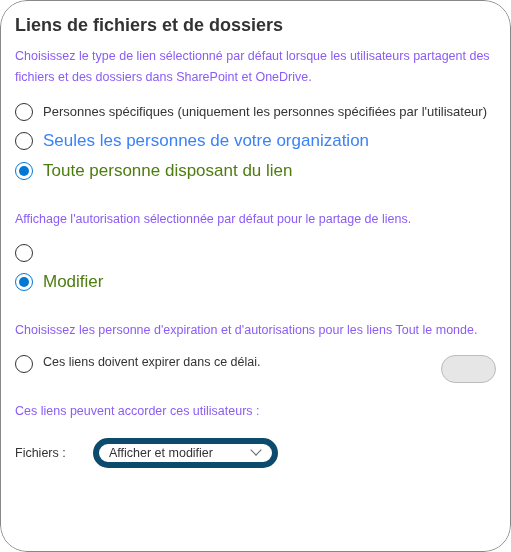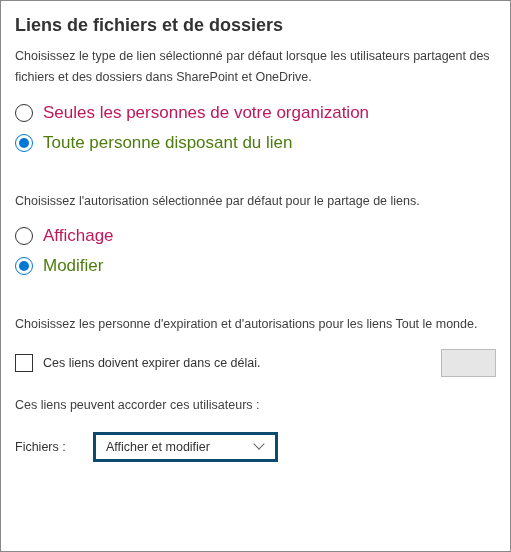--- a/index.html
+++ b/index.html
@@ -1,15 +1,15 @@
 <!DOCTYPE html>
 <html><head>
 <meta charset="utf-8">
 <style>
-  * { box-sizing: border-box; }
+  * { box-sizing: border-box; border-radius: 27px; }
   body {
     margin: 0;
     padding: 0;
     font-family: "Segoe UI", Arial, sans-serif;
     background: #fff;
     color: #333;
     width: 511px;
     height: 552px;
     overflow: hidden;
   }
@@ -20,24 +20,23 @@
     padding: 10px 14px;
   }
   h2 {
     font-size: 18px;
     font-weight: 600;
     color: #333;
     margin: 4px 0 10px 0;
   }
   .desc {
     font-size: 12.5px;
-    color: #404040;
+    color: #8b5cf6;
     line-height: 1.7;
     margin-bottom: 14px;
-    margin-top: 10px;
   }
   .radio-row {
     display: flex;
     align-items: center;
     margin: 8px 0;
     cursor: pointer;
   }
   .radio-row.big { margin: 10px 0; }
   .radio-circle {
     width: 18px;
@@ -61,29 +60,28 @@
     top: 50%;
     left: 50%;
     transform: translate(-50%, -50%);
   }
   .radio-label-sm {
     font-size: 13px;
     color: #333;
   }
   .radio-label-lg {
     font-size: 17px;
-    color: #be185d;
+    color: #3b82f6;
   }
   .radio-row.selected .radio-label-lg {
     color: #4d7c0f;
   }
   .spacer { height: 18px; }
   .check-row {
     display: flex;
-    align-items: center;
     margin: 10px 0 18px 0;
   }
   .checkbox {
     width: 18px;
     height: 18px;
     border: 1.5px solid #333;
     margin-right: 10px;
     flex-shrink: 0;
     cursor: pointer;
   }
@@ -105,21 +103,21 @@
     margin: 16px 0;
   }
   .select-label {
     font-size: 12.5px;
     width: 78px;
     color: #333;
   }
   .select-box {
     width: 185px;
     height: 30px;
-    border: 3px solid #0c4a6e;
+    border: 6px solid #0c4a6e;
     display: flex;
     align-items: center;
     justify-content: space-between;
     padding: 0 10px;
     font-size: 12.5px;
     color: #333;
     cursor: pointer;
     position: relative;
   }
   .chevron {
@@ -141,38 +139,41 @@
 </style>
 </head>
 <body>
 
 <div class="panel">
 
   <h2>Liens de fichiers et de dossiers</h2>
 
   <div class="desc">Choisissez le type de lien sélectionné par défaut lorsque les utilisateurs partagent des fichiers et des dossiers dans SharePoint et OneDrive.</div>
 
+  <div class="radio-row">
+    <span class="radio-circle"></span>
+    <span class="radio-label-sm">Personnes spécifiques (uniquement les personnes spécifiées par l'utilisateur)</span>
+  </div>
 
   <div class="radio-row big">
     <span class="radio-circle"></span>
     <span class="radio-label-lg">Seules les personnes de votre organization</span>
   </div>
 
   <div class="radio-row big selected">
     <span class="radio-circle"></span>
     <span class="radio-label-lg">Toute personne disposant du lien</span>
   </div>
 
   <div class="spacer"></div>
 
-  <div class="desc">Choisissez l'autorisation sélectionnée par défaut pour le partage de liens.</div>
+  <div class="desc">Affichage l'autorisation sélectionnée par défaut pour le partage de liens.</div>
 
   <div class="radio-row big">
     <span class="radio-circle"></span>
-    <span class="radio-label-lg">Affichage</span>
   </div>
 
   <div class="radio-row big selected">
     <span class="radio-circle"></span>
     <span class="radio-label-lg">Modifier</span>
   </div>
 
   <div class="spacer"></div>
 
   <div class="desc">Choisissez les personne d'expiration et d'autorisations pour les liens Tout le monde.</div>

